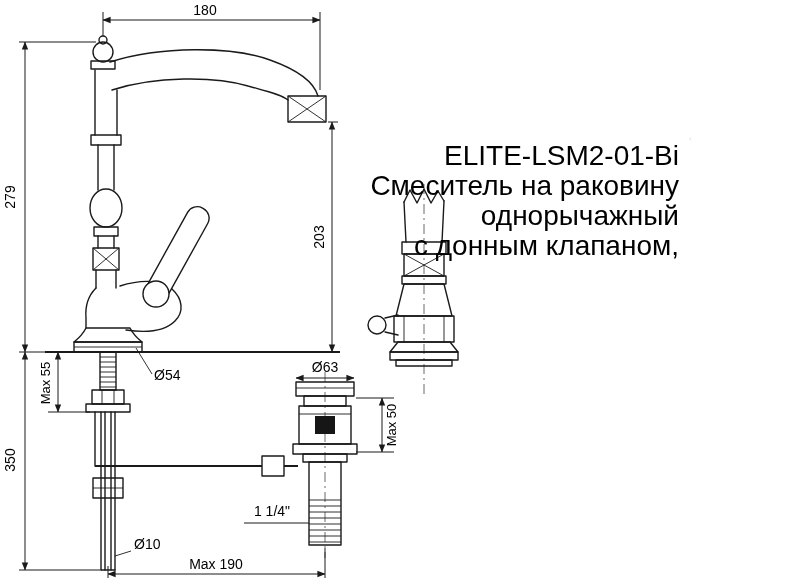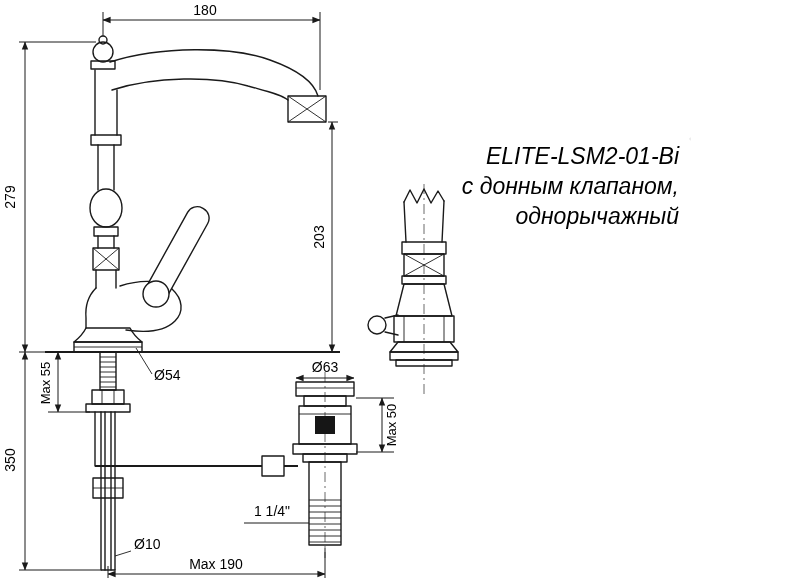--- a/index.html
+++ b/index.html
@@ -24,21 +24,21 @@
   .thin { stroke: #1a1a1a; stroke-width: 0.9; fill: none; }
   .cl   { stroke: #444444; stroke-width: 0.8; fill: none; stroke-dasharray: 10 4 2 4; }
   .thick{ stroke: #1a1a1a; stroke-width: 2.2; fill: none; }
   .product-text {
     position: absolute;
     top: 141px;
     right: 12px;
     text-align: right;
     color: #000000;
   }
-  .product-text div { font-size: 23px; line-height: 30px; white-space: nowrap; font-style: italic; }
+  .product-text div { font-size: 28px; line-height: 30px; white-space: nowrap; }
 </style>
 </head>
 <body>
 
 <div class="sheet">
 
   <svg class="drawing-svg" width="800" height="587" viewBox="0 0 800 587">
     <defs>
       <marker id="arrow" viewBox="0 0 10 10" refX="9.5" refY="5" markerWidth="8" markerHeight="8" orient="auto-start-reverse">
         <path d="M0,1 L10,5 L0,9 Z" fill="#1a1a1a"></path>
@@ -220,17 +220,18 @@
       <rect x="713" y="56" width="18" height="74" fill="url(#chrome)" stroke="#909090" stroke-width="0.6"></rect>
       <circle cx="722" cy="34" r="7" fill="#bdbdbd" stroke="#8a8a8a"></circle>
       <ellipse cx="722" cy="82" rx="12" ry="5" fill="#c6c6c6" stroke="#999999" stroke-width="0.6"></ellipse>
       <ellipse cx="722" cy="104" rx="10" ry="4" fill="#c6c6c6" stroke="#999999" stroke-width="0.6"></ellipse>
       <rect x="724" y="84" width="36" height="11" rx="5.5" fill="#fafafa" stroke="#bdbdbd" transform="rotate(-35 726 90)"></rect>
     </g>
   </svg>
 
   <div class="product-text">
     <div>ELITE-LSM2-01-Bi</div>
+    <div>Смеситель на раковину</div>
+    <div>однорычажный</div>
     <div>с донным клапаном,</div>
-    <div>однорычажный</div>
   </div>
 
 </div>
 
 </body></html>

